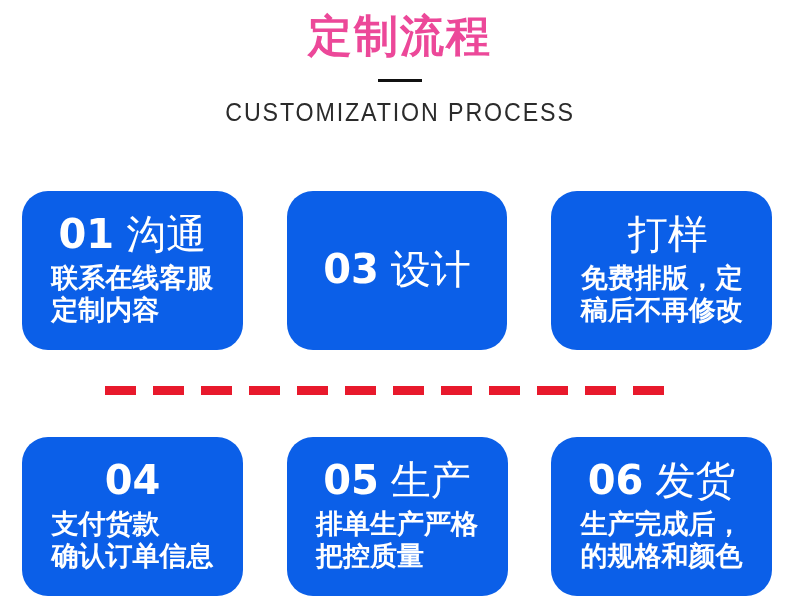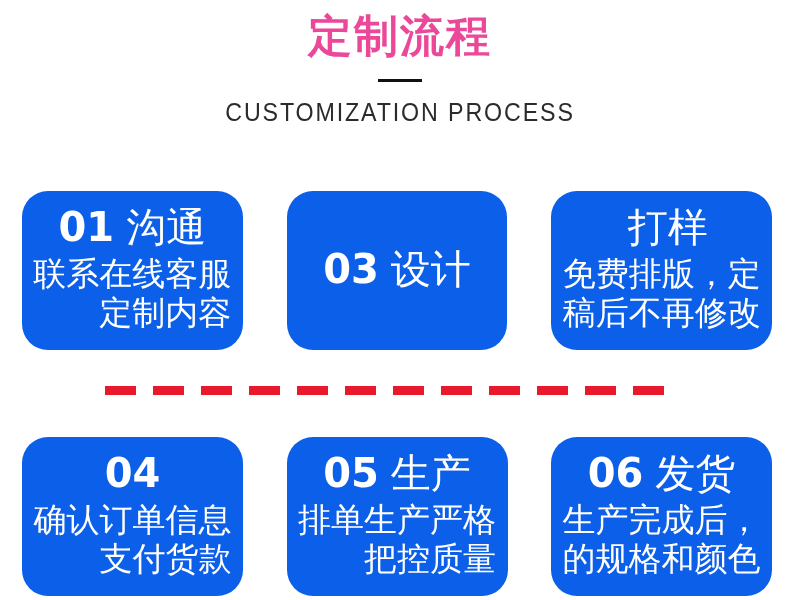--- a/index.html
+++ b/index.html
@@ -88,24 +88,24 @@
   }
   .card-name {
     font-size: 40px;
     font-weight: 400;
     margin-left: 12px;
     line-height: 1;
     font-family: "DejaVu Sans", "Liberation Sans", sans-serif;
   }
   .card-desc {
     margin-top: 6px;
-    text-align: right;
-    font-size: 33px;
+    text-align: left;
+    font-size: 27px;
     line-height: 1.18;
-    font-weight: 400;
+    font-weight: 700;
     font-family: "DejaVu Sans", "Liberation Sans", sans-serif;
     letter-spacing: 0px;
   }
   .card-desc .line {
     display: block;
     white-space: nowrap;
   }
 
   
   .divider-dashed {
@@ -166,22 +166,22 @@
 
   </div>
 
   <div class="row row-bottom" style="margin-top:87px;">
 
     <div class="card">
       <div class="card-heading">
         <span class="card-num">04</span>
       </div>
       <div class="card-desc">
+        <span class="line">支付货款</span>
         <span class="line">确认订单信息</span>
-        <span class="line">支付货款</span>
       </div>
     </div>
 
     <div class="card">
       <div class="card-heading">
         <span class="card-num">05</span>
         <span class="card-name">生产</span>
       </div>
       <div class="card-desc">
         <span class="line">排单生产严格</span>

